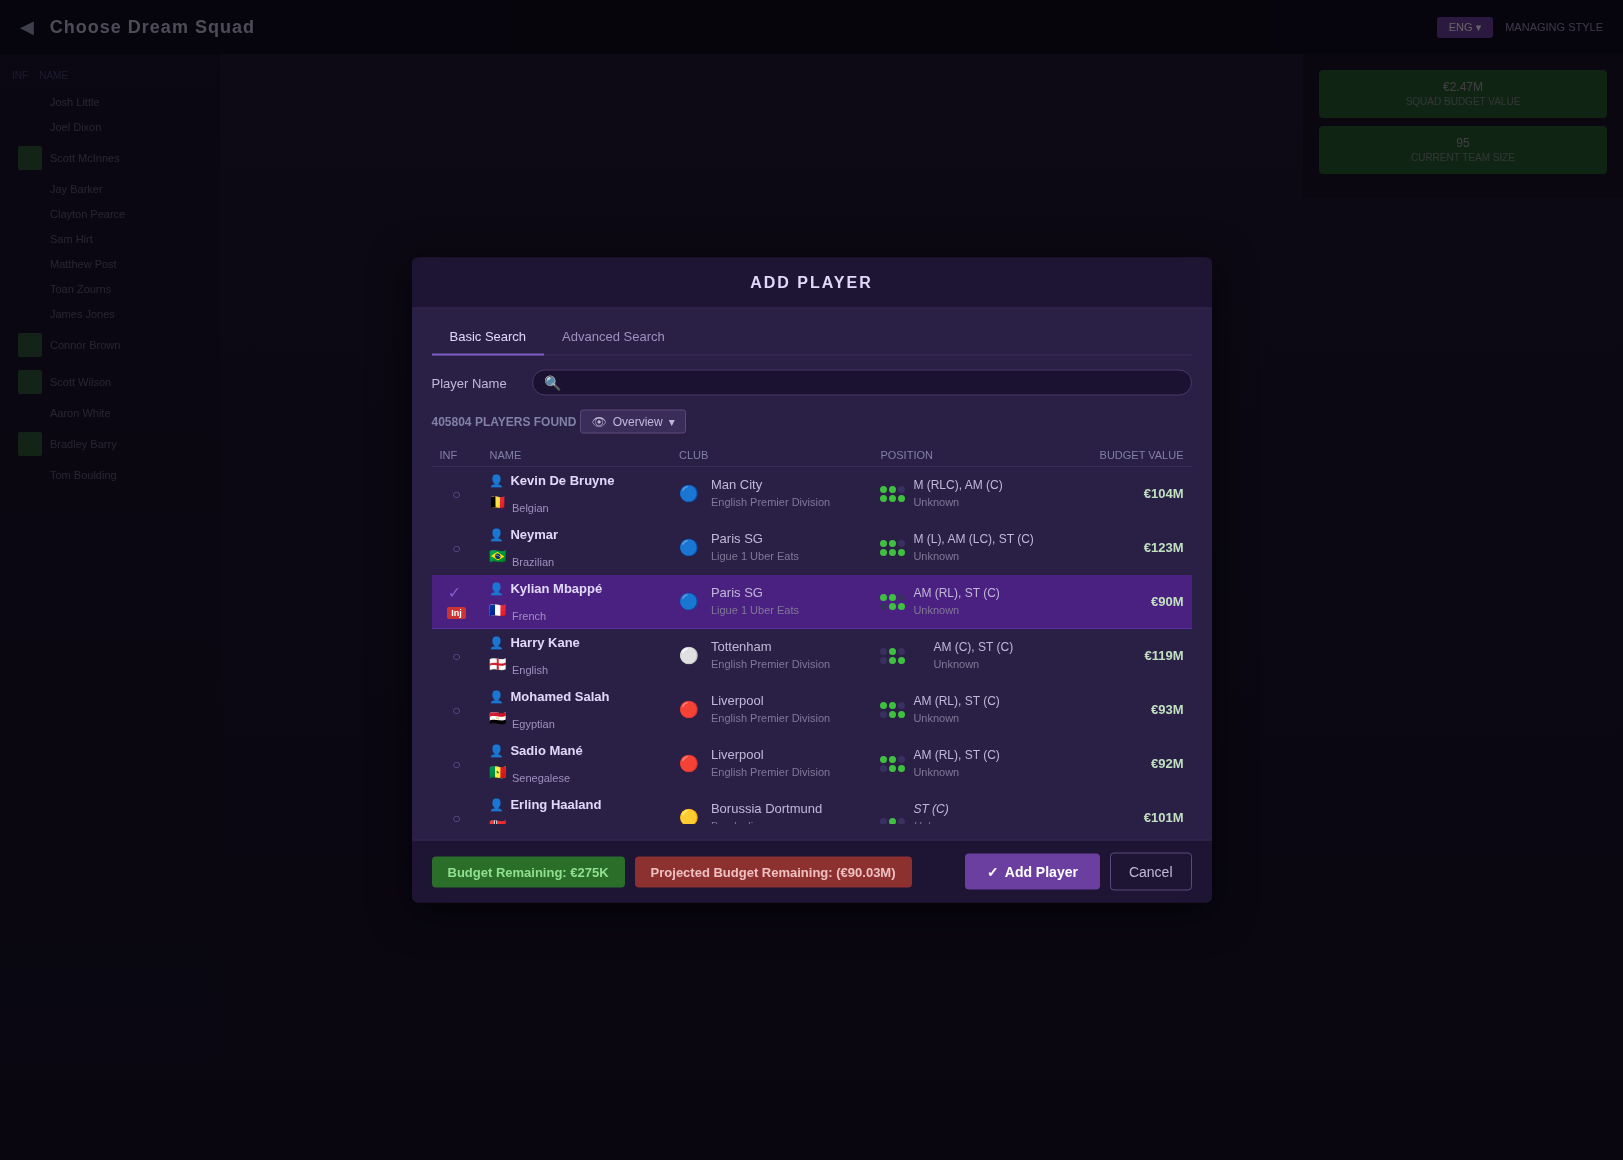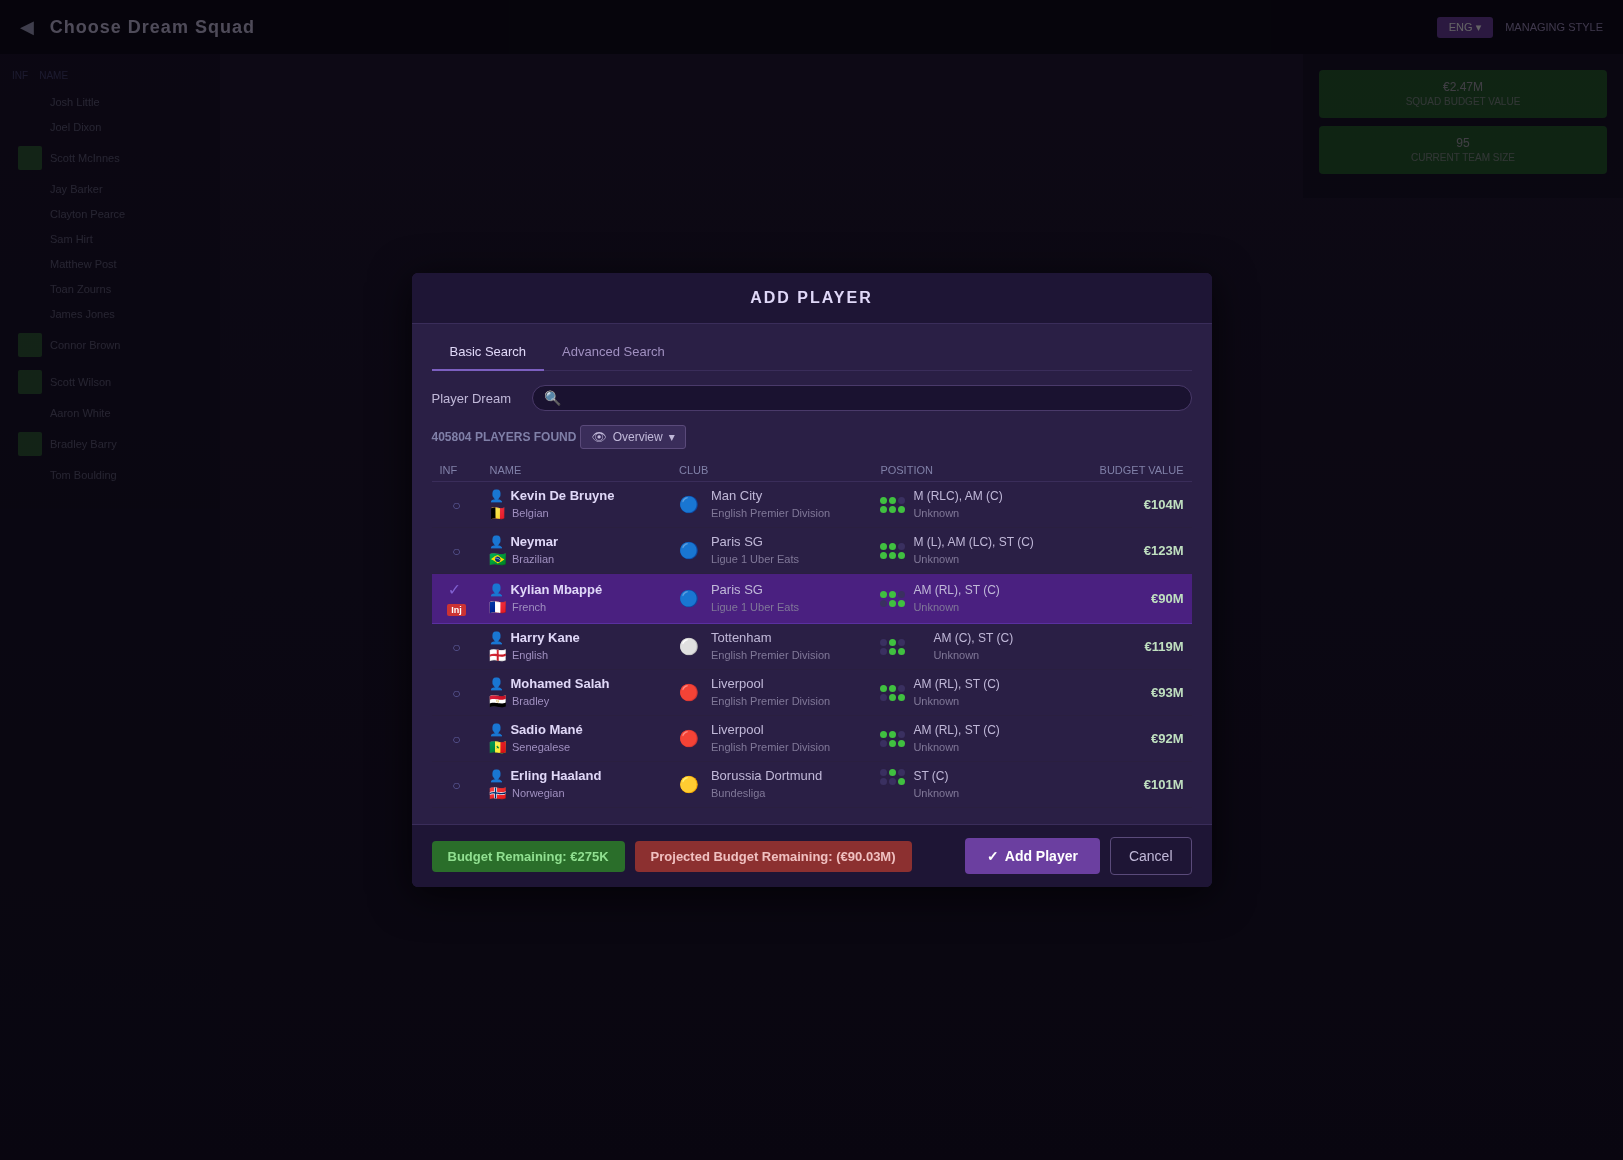--- a/index.html
+++ b/index.html
@@ -327,20 +327,21 @@
       margin-top: 2px;
     }
 
     .flag {
       font-size: 14px;
     }
 
     .nationality-text {
       color: #a090c0;
       font-size: 11px;
+      margin-top: 12px;
     }
 
     .club-cell {
       min-width: 170px;
     }
 
     .club-name {
       color: #c0b8d8;
       font-size: 13px;
       display: block;
@@ -565,21 +566,21 @@
   </div>
 
   <div class="modal-body">
 
     <div class="search-tabs">
       <div class="tab active">Basic Search</div>
       <div class="tab">Advanced Search</div>
     </div>
 
     <div class="search-row">
-      <span class="search-label">Player Dream</span>
+      <span class="search-label">Player Name</span>
       <div class="search-input-wrap">
         <button class="search-icon-btn">🔍</button>
         <input class="search-input" type="text" style="">
       </div>
     </div>
 
     <div class="results-header">
       <span class="results-count">405804 PLAYERS FOUND</span>
       <div class="overview-btn">
         <span>👁</span>
@@ -775,21 +776,21 @@
             </tr>
             <tr class="player-row">
               <td class="inf-cell"><span class="check-icon">○</span></td>
               <td class="name-cell">
     <span style="display:flex;align-items:center;gap:6px;">
       <span style="color:#7070a0;font-size:12px;">👤</span>
       <span class="player-name">Mohamed Salah</span>
     </span>
     <div class="player-nationality">
       <span class="flag">🇪🇬</span>
-      <span class="nationality-text">Bradley</span>
+      <span class="nationality-text">Egyptian</span>
     </div>
   </td>
               <td class="club-cell">
     <span style="display:flex;align-items:center;gap:6px;">
       <span class="club-icon">🔴</span>
       <span>
         <span class="club-name">Liverpool</span>
         <span class="club-league">English Premier Division</span>
       </span>
     </span>
@@ -874,21 +875,21 @@
               <td class="club-cell">
     <span style="display:flex;align-items:center;gap:6px;">
       <span class="club-icon">🟡</span>
       <span>
         <span class="club-name">Borussia Dortmund</span>
         <span class="club-league">Bundesliga</span>
       </span>
     </span>
   </td>
               <td class="position-cell">
-    <span style="display:flex;align-items:flex-start;">
+    <span style="display:flex;align-items:flex-end;font-style:italic;">
       <span class="position-dots">
                     <span class="dot-row">
                       <span class="dot"></span>
                       <span class="dot g"></span>
                       <span class="dot"></span>
                     </span>
                     <span class="dot-row">
                       <span class="dot"></span>
                       <span class="dot"></span>
                       <span class="dot g"></span>

